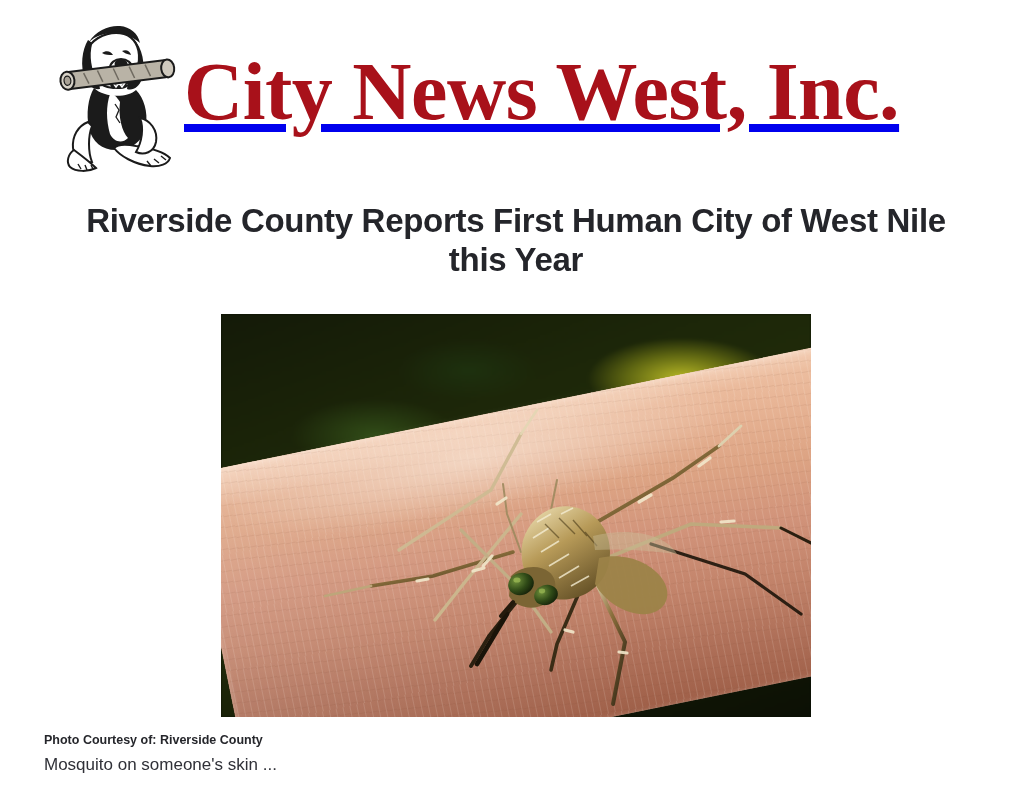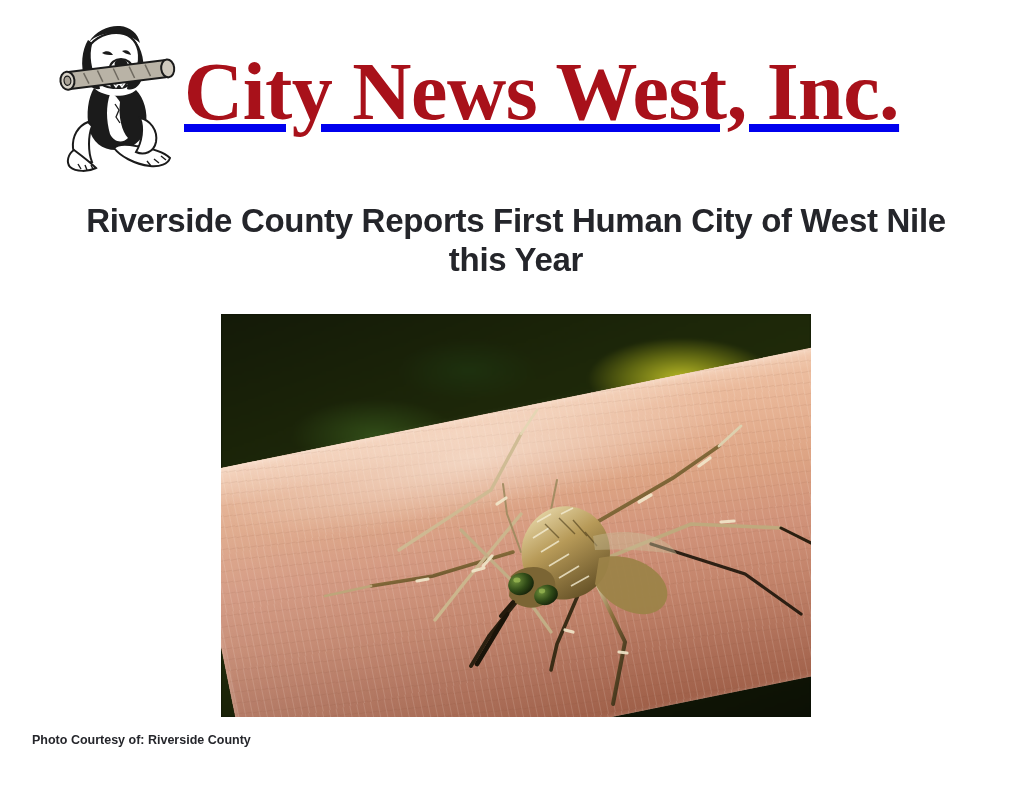--- a/index.html
+++ b/index.html
@@ -136,21 +136,21 @@
     width: 88%;
     height: 26%;
     background: radial-gradient(ellipse 60% 100% at 40% 40%, rgba(255,246,236,0.55) 0%, rgba(255,246,236,0) 72%);
     filter: blur(5px);
   }
   .photo-fg { position: absolute; inset: 0; }
   .photo-fg svg { display: block; width: 100%; height: 100%; }
 
   
   .caption-block {
-    margin: 12px 0 0 32px;
+    margin: 12px 0 0 44px;
     width: 860px;
   }
   .credit {
     font-family: "Liberation Sans", sans-serif;
     font-weight: 700;
     font-size: 12.5px;
     color: #25262b;
     line-height: 1.2;
   }
   .cap-text {
@@ -314,13 +314,14 @@
         <path d="M292 288 L280 302" stroke="#241a0c" stroke-width="4" stroke-linecap="round" fill="none"></path>
 
         <path d="M372 222 C412 212 446 222 456 240 C440 238 402 234 374 236 Z" fill="#c9bd96" opacity="0.45"></path>
       </svg>
     </div>
   </div>
 </figure>
 
 <div class="caption-block">
   <div class="credit">Photo Courtesy of: Riverside County</div>
+  <div class="cap-text">Mosquito on someone's skin ...</div>
 </div>
 
 </body></html>

